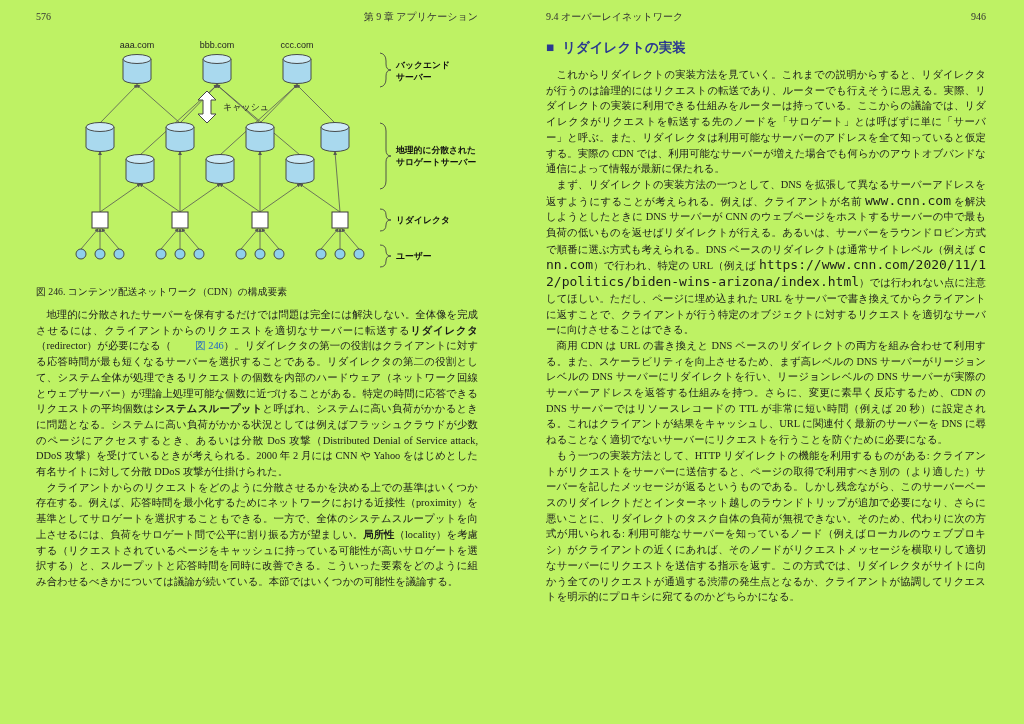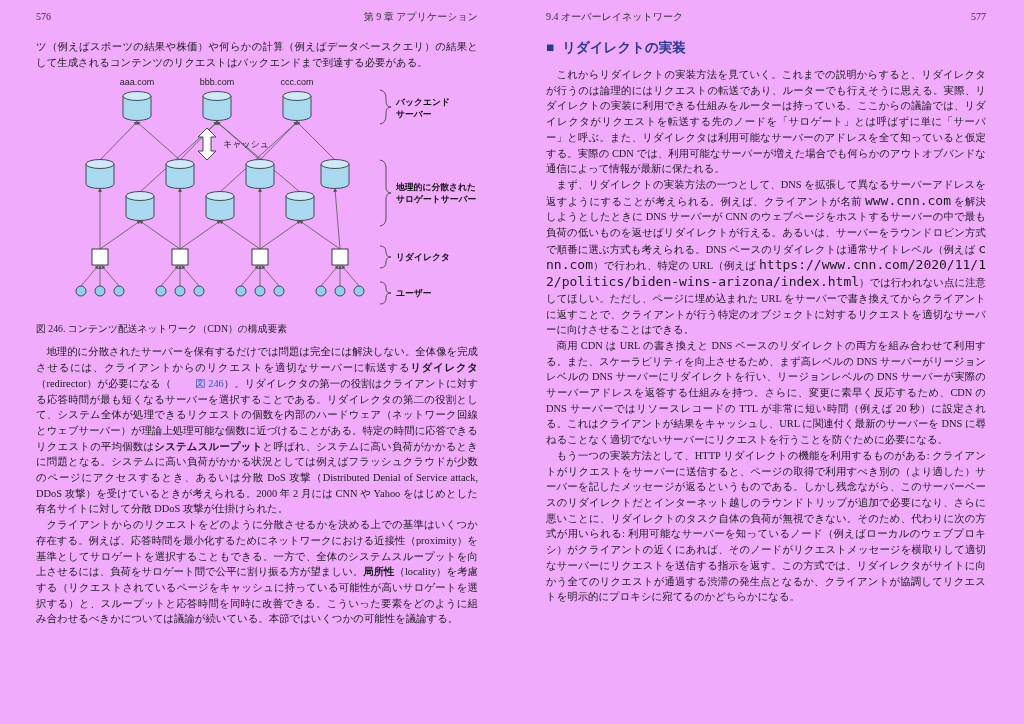--- a/index.html
+++ b/index.html
@@ -1,17 +1,17 @@
 <!DOCTYPE html>
 <html><head>
 <meta charset="utf-8">
 <style>
   html,body { margin:0; padding:0; background:#ffffff; }
   .spread {
-    width:1024px; height:724px; display:flex; background:#f0abfc;
+    width:1024px; height:724px; display:flex; background:#bef264;
     font-family:"Liberation Serif","DejaVu Serif",serif; color:#1b1b1b;
   }
   .page { width:512px; height:724px; box-sizing:border-box; overflow:hidden; }
   .page-left  { padding:10px 34px 0 36px; }
   .page-right { padding:10px 38px 16px 34px; }
   .page-header {
     display:flex; justify-content:space-between; align-items:baseline;
     font-size:10px; color:#333; margin-bottom:15px;
   }
   .body-text {
@@ -36,21 +36,20 @@
 <body>
 
 <div class="spread">
 
   <div class="page page-left">
     <div class="page-header">
       <span>576</span>
       <span>第 9 章 アプリケーション</span>
     </div>
 
-    <p class="body-text no-indent"><span>ツ（例えばスポーツの結果や株価）や何らかの計算（例えばデータベースクエリ）の結果として生成されるコンテンツのリクエストはバックエンドまで到達する必要がある。</span></p>
 
     <figure>
       <svg width="442" height="238" viewBox="0 0 442 238">
         <defs>
           <g id="cyl">
             <path d="M-14,0 v20 a14,4.5 0 0 0 28,0 v-20" fill="#a9d9ee" stroke="#3a3a3a" stroke-width="0.9"></path>
             <ellipse cx="0" cy="0" rx="14" ry="4.5" fill="#cdeaf7" stroke="#3a3a3a" stroke-width="0.9"></ellipse>
           </g>
           <marker id="arr" viewBox="0 0 8 8" refX="6" refY="4" markerWidth="5" markerHeight="5" orient="auto-start-reverse">
             <path d="M0,0 L8,4 L0,8 z" fill="#555"></path>
@@ -162,21 +161,21 @@
       <figcaption>図 246. コンテンツ配送ネットワーク（CDN）の構成要素</figcaption>
     </figure>
 
     <p class="body-text"><span>地理的に分散されたサーバーを保有するだけでは問題は完全には解決しない。全体像を完成させるには、クライアントからのリクエストを適切なサーバーに転送する</span><span class="seg-bold">リダイレクタ</span><span>（redirector）が必要になる（</span><span class="seg-link">図 246</span><span>）。リダイレクタの第一の役割はクライアントに対する応答時間が最も短くなるサーバーを選択することである。リダイレクタの第二の役割として、システム全体が処理できるリクエストの個数を内部のハードウェア（ネットワーク回線とウェブサーバー）が理論上処理可能な個数に近づけることがある。特定の時間に応答できるリクエストの平均個数は</span><span class="seg-bold">システムスループット</span><span>と呼ばれ、システムに高い負荷がかかるときに問題となる。システムに高い負荷がかかる状況としては例えばフラッシュクラウドが少数のページにアクセスするとき、あるいは分散 DoS 攻撃（Distributed Denial of Service attack, DDoS 攻撃）を受けているときが考えられる。2000 年 2 月には CNN や Yahoo をはじめとした有名サイトに対して分散 DDoS 攻撃が仕掛けられた。</span></p>
     <p class="body-text"><span>クライアントからのリクエストをどのように分散させるかを決める上での基準はいくつか存在する。例えば、応答時間を最小化するためにネットワークにおける近接性（proximity）を基準としてサロゲートを選択することもできる。一方で、全体のシステムスループットを向上させるには、負荷をサロゲート間で公平に割り振る方が望ましい。</span><span class="seg-bold">局所性</span><span>（locality）を考慮する（リクエストされているページをキャッシュに持っている可能性が高いサロゲートを選択する）と、スループットと応答時間を同時に改善できる。こういった要素をどのように組み合わせるべきかについては議論が続いている。本節ではいくつかの可能性を議論する。</span></p>
   </div>
 
   <div class="page page-right">
     <div class="page-header">
       <span>9.4 オーバーレイネットワーク</span>
-      <span>577</span>
+      <span>946</span>
     </div>
 
     <h2 class="section-heading">
       <span>■</span>
       <span>リダイレクトの実装</span>
     </h2>
 
     <p class="body-text"><span>これからリダイレクトの実装方法を見ていく。これまでの説明からすると、リダイレクタが行うのは論理的にはリクエストの転送であり、ルーターでも行えそうに思える。実際、リダイレクトの実装に利用できる仕組みをルーターは持っている。ここからの議論では、リダイレクタがリクエストを転送する先のノードを「サロゲート」とは呼ばずに単に「サーバー」と呼ぶ。また、リダイレクタは利用可能なサーバーのアドレスを全て知っていると仮定する。実際の CDN では、利用可能なサーバーが増えた場合でも何らかのアウトオブバンドな通信によって情報が最新に保たれる。</span></p>
     <p class="body-text"><span>まず、リダイレクトの実装方法の一つとして、DNS を拡張して異なるサーバーアドレスを返すようにすることが考えられる。例えば、クライアントが名前 </span><span class="seg-mono">www.cnn.com</span><span> を解決しようとしたときに DNS サーバーが CNN のウェブページをホストするサーバーの中で最も負荷の低いものを返せばリダイレクトが行える。あるいは、サーバーをラウンドロビン方式で順番に選ぶ方式も考えられる。DNS ベースのリダイレクトは通常サイトレベル（例えば </span><span class="seg-mono">cnn.com</span><span>）で行われ、特定の URL（例えば </span><span class="seg-mono">https://www.cnn.com/2020/11/12/politics/biden-wins-arizona/index.html</span><span>）では行われない点に注意してほしい。ただし、ページに埋め込まれた URL をサーバーで書き換えてからクライアントに返すことで、クライアントが行う特定のオブジェクトに対するリクエストを適切なサーバーに向けさせることはできる。</span></p>
     <p class="body-text"><span>商用 CDN は URL の書き換えと DNS ベースのリダイレクトの両方を組み合わせて利用する。また、スケーラビリティを向上させるため、まず高レベルの DNS サーバーがリージョンレベルの DNS サーバーにリダイレクトを行い、リージョンレベルの DNS サーバーが実際のサーバーアドレスを返答する仕組みを持つ。さらに、変更に素早く反応するため、CDN の DNS サーバーではリソースレコードの TTL が非常に短い時間（例えば 20 秒）に設定される。これはクライアントが結果をキャッシュし、URL に関連付く最新のサーバーを DNS に尋ねることなく適切でないサーバーにリクエストを行うことを防ぐために必要になる。</span></p>

